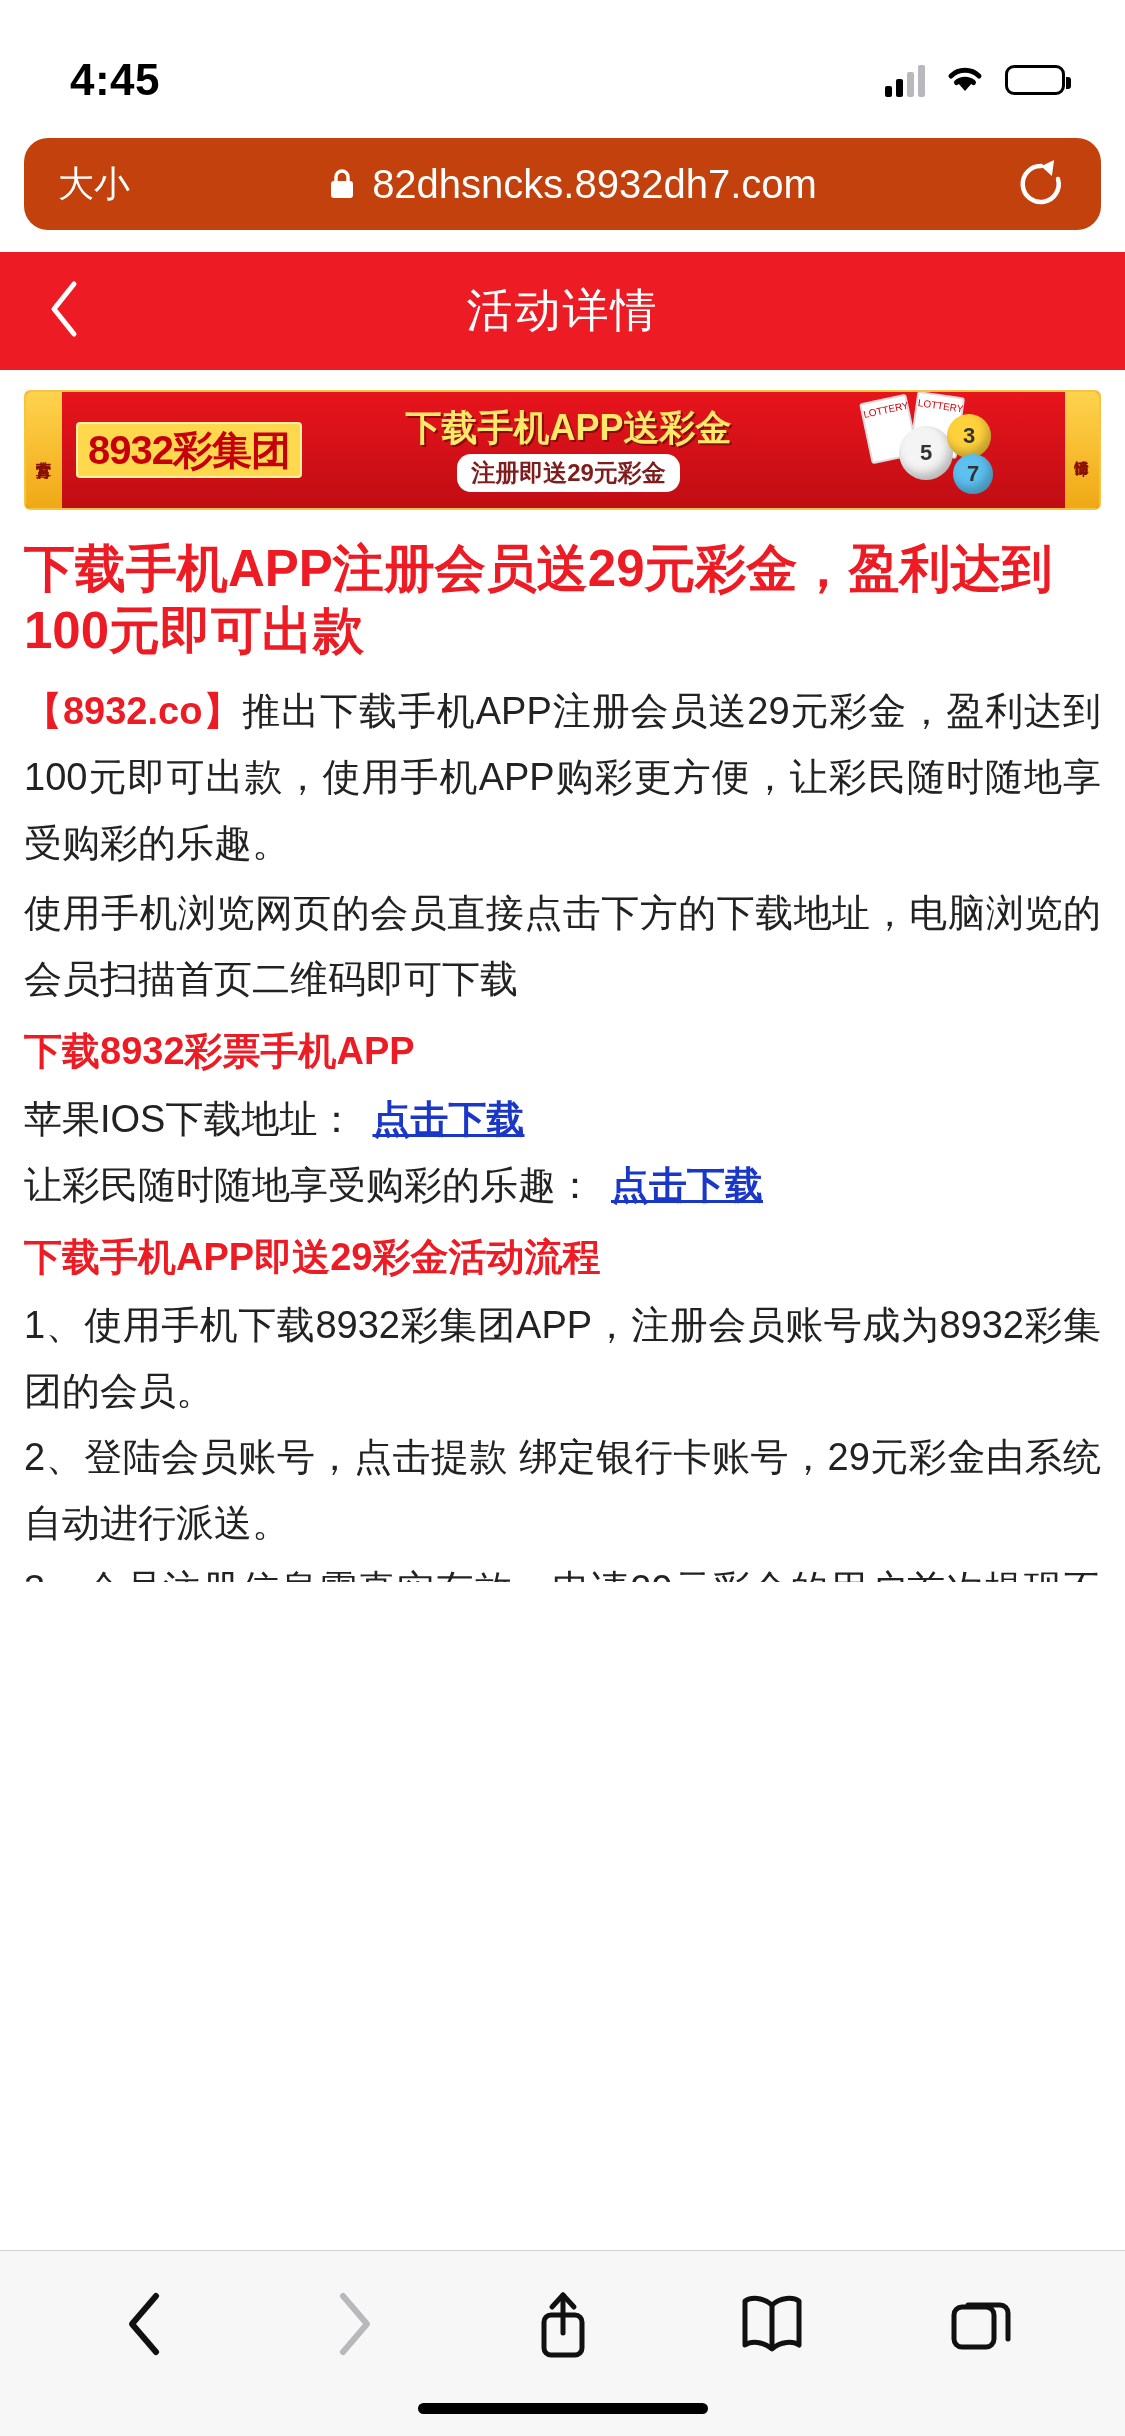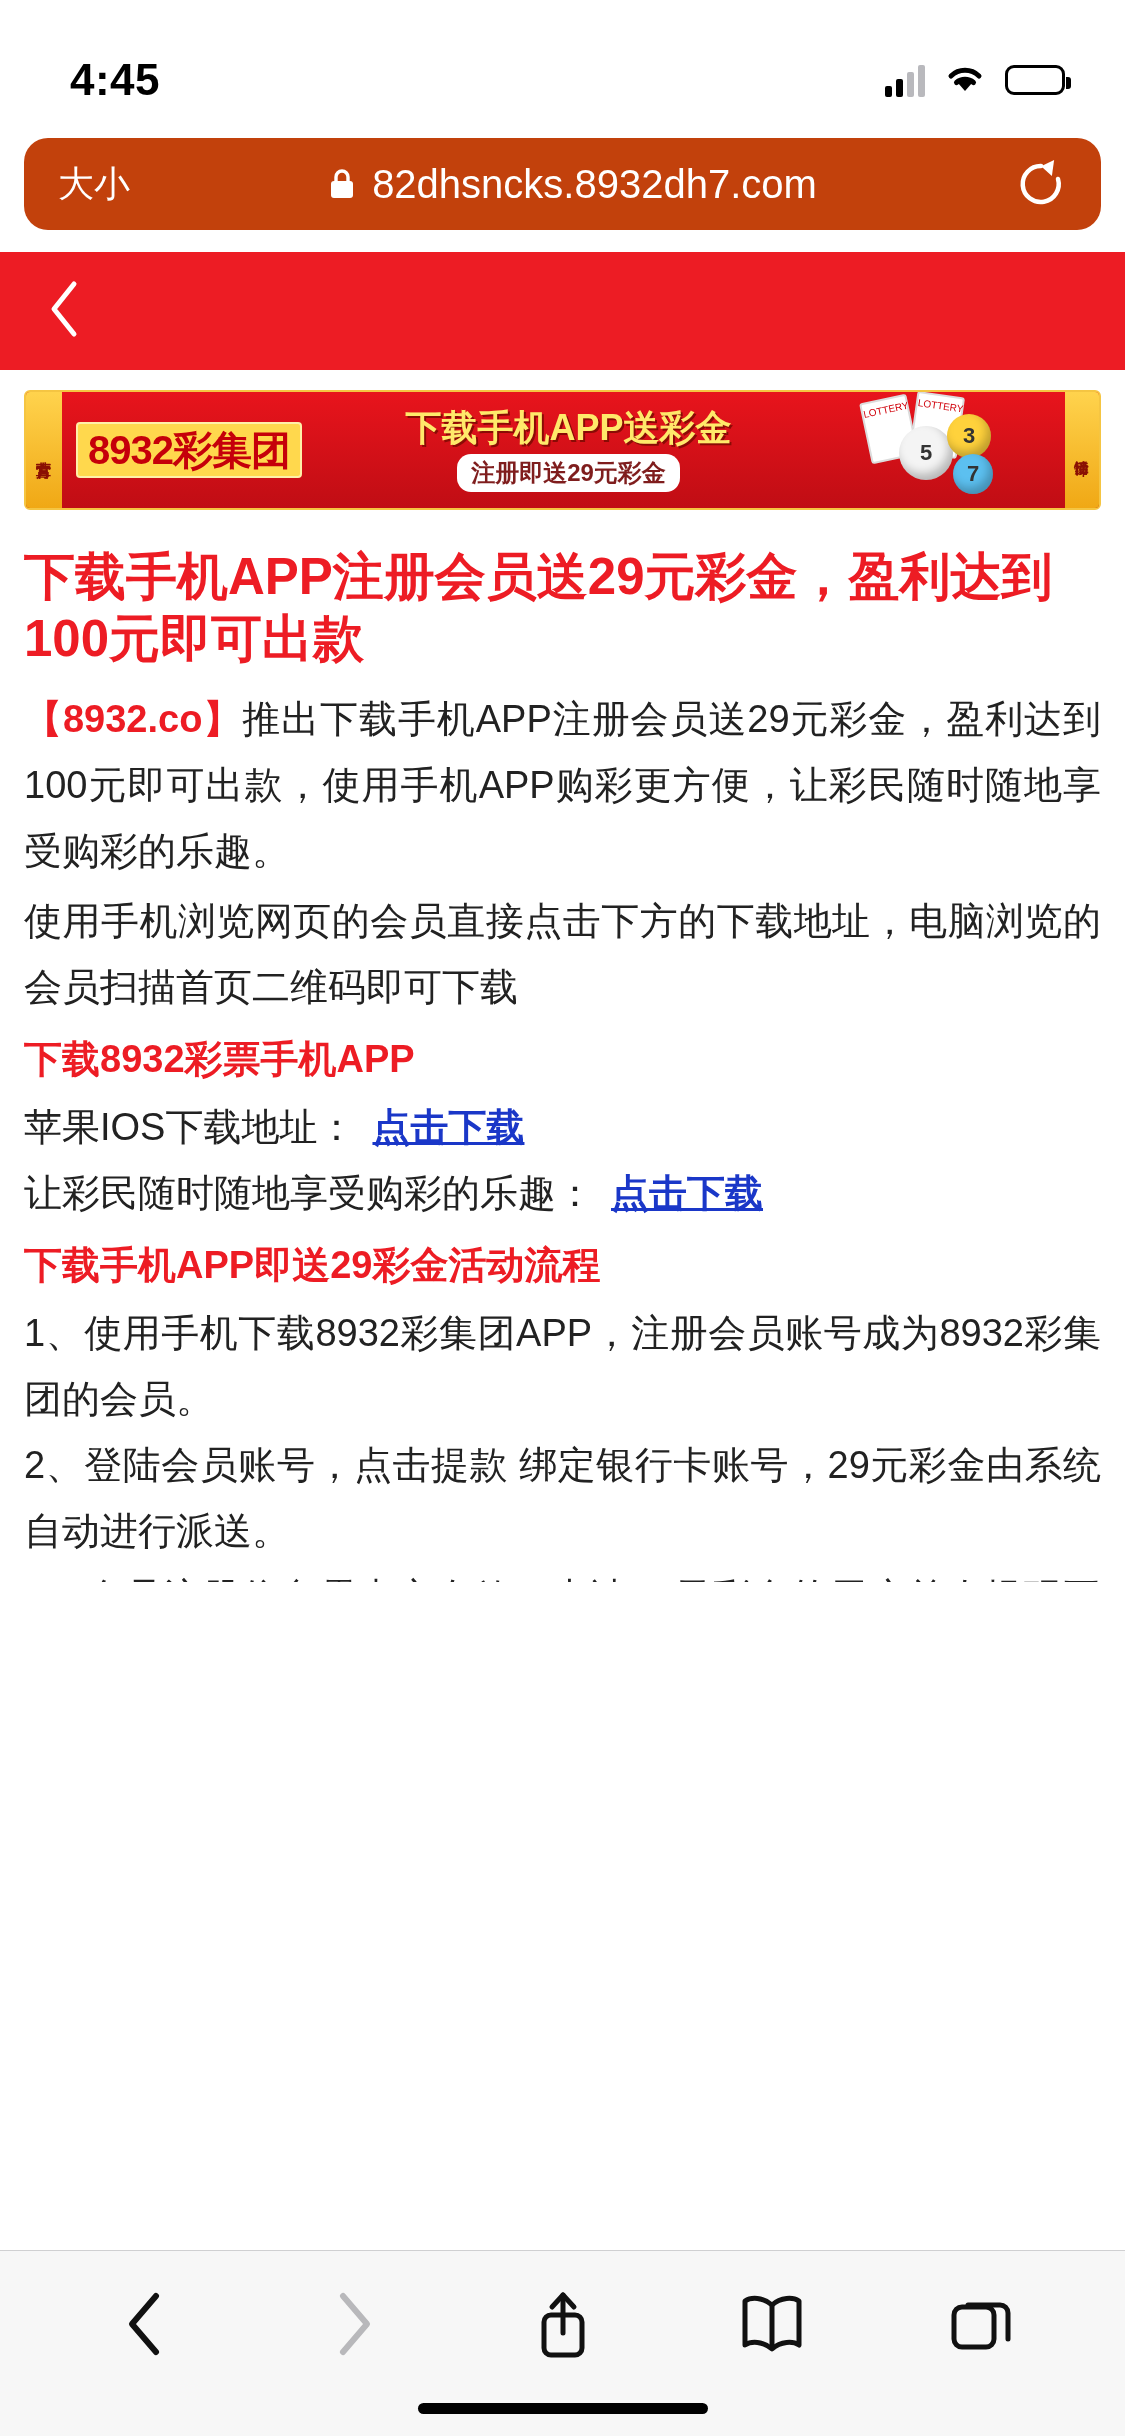--- a/index.html
+++ b/index.html
@@ -280,21 +280,21 @@
 
   
   .article {
     padding: 6px 24px 0 24px;
   }
   h1.headline {
     color: #ed1c24;
     font-size: 51px;
     font-weight: bold;
     line-height: 62px;
-    margin: 24px 0 16px 0;
+    margin: 16px 0 16px 0;
     letter-spacing: 0px;
   }
   p.para {
     font-size: 38px;
     line-height: 66px;
     color: #222222;
     margin: 0 0 4px 0;
     text-align: justify;
   }
   .brand-tag {
@@ -400,20 +400,21 @@
     </div>
   </div>
 </div>
 
 <div class="page-header">
   <span class="back-chevron">
     <svg width="36" height="58" viewBox="0 0 36 58">
       <path d="M28 4 L8 29 L28 54" stroke="#ffffff" stroke-width="5" fill="none" stroke-linecap="round" stroke-linejoin="round"></path>
     </svg>
   </span>
+  <div class="page-title">活动详情</div>
 </div>
 
 <div class="content">
 
   <div class="banner">
     <div class="side-ribbon">官方直营</div>
     <div class="logo-box">
       <div class="logo-text">8932彩集团</div>
     </div>
     <div class="mid">

